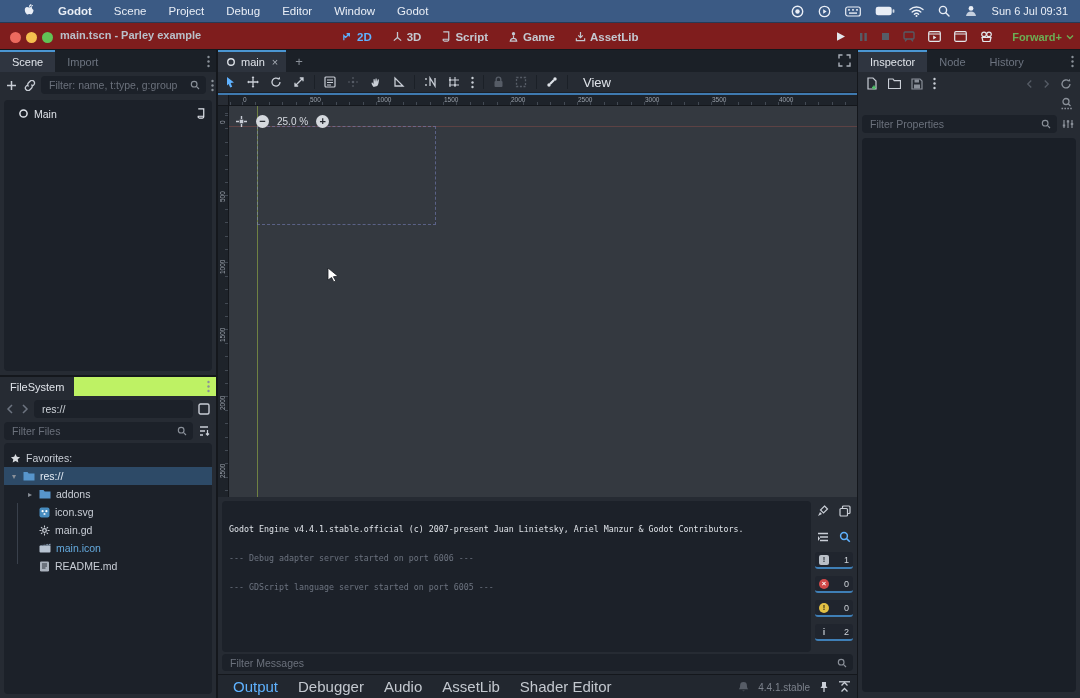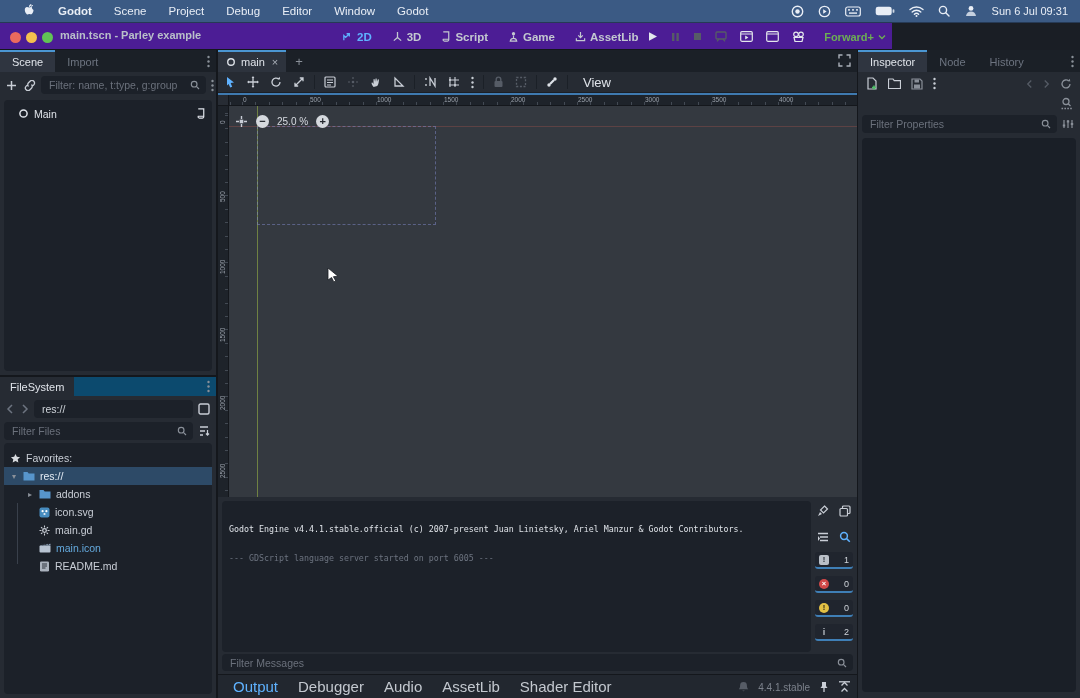--- a/index.html
+++ b/index.html
@@ -11,21 +11,21 @@
   
   .menubar{position:absolute;left:0;top:0;width:1080px;height:23px;background:#3b5a84;
     display:flex;align-items:center;padding:0 12px;gap:0;color:#e9eef6;font-size:11.5px;
     border-bottom:1px solid rgba(0,0,0,.35);}
   .menubar .mitem{padding:0 11px;cursor:default;}
   .menubar .bold{font-weight:bold;}
   .mb-right{margin-left:auto;display:flex;align-items:center;gap:14px;}
   .mb-clock{font-size:11px;}
 
   
-  .titlebar{position:absolute;left:0;top:23px;width:892px;height:27px;background:#4c1d95;
+  .titlebar{position:absolute;left:0;top:23px;width:1080px;height:27px;background:#7f1d1d;
     border-bottom:1px solid #14171c;}
   .tlight{position:absolute;top:9px;width:11px;height:11px;border-radius:50%;}
   .tl-red{left:10px;background:#ec6a5e;}
   .tl-yellow{left:26px;background:#f5bf4f;}
   .tl-green{left:42px;background:#61c455;}
   .win-title{position:absolute;left:60px;top:6px;font-size:11px;font-weight:bold;color:#b9c0c9;}
   .workspaces{position:absolute;left:336px;top:0;height:27px;display:flex;align-items:center;gap:8px;}
   .wstab{display:flex;align-items:center;gap:4px;font-size:11.5px;font-weight:bold;color:#c3c8d0;
     padding:2px 6px;border-radius:3px;cursor:pointer;}
   .wstab.active{color:#5fb2ff;}
@@ -52,21 +52,21 @@
     border-right:2px solid #14171c;}
   .scene-panel{position:absolute;left:0;top:0;width:100%;height:325px;}
   .scene-toolbar{display:flex;align-items:center;gap:3px;padding:3px 4px;height:26px;}
   .scene-tree{position:absolute;left:4px;right:4px;top:50px;bottom:4px;background:#1c2129;
     border-radius:4px;padding-top:4px;}
   .tree-row{display:flex;align-items:center;gap:5px;height:19px;padding:0 6px 0 14px;
     font-size:10.5px;color:#dfe3e9;cursor:pointer;}
   .tree-row .spacer{flex:1;}
 
   .fs-panel{position:absolute;left:0;top:325px;width:100%;bottom:0;border-top:2px solid #14171c;}
-  .fs-header{display:flex;align-items:center;height:19px;background:#0c4a6e;}
+  .fs-header{display:flex;align-items:center;height:19px;background:#bef264;}
   .fs-header .dock-tab{height:100%;padding:0 10px;}
   .fs-nav{display:flex;align-items:center;gap:3px;padding:3px 4px;height:25px;}
   .fs-filter{display:flex;align-items:center;gap:3px;padding:0 4px 3px 4px;height:22px;}
   .fs-tree{position:absolute;left:4px;right:4px;top:66px;bottom:4px;background:#1c2129;
     border-radius:4px;padding-top:6px;overflow:hidden;}
   .fs-row{display:flex;align-items:center;gap:5px;height:18px;padding:0 6px;
     font-size:10.5px;color:#c9ced6;cursor:pointer;position:relative;}
   .fs-row.selected{background:#2d4a67;color:#e6edf5;}
   .fs-row .arrow{width:8px;color:#8a9099;font-size:8px;text-align:center;}
   .fs-row.file-blue span.lbl{color:#64a9dd;}
@@ -621,20 +621,21 @@
           <svg width="12" height="14" viewBox="0 0 12 14">
               <path d="M1 0l10 8.2-4.6.5 2.4 4.3-2 .9-2.2-4.4L1 12z" fill="#fff" stroke="#1a1e25" stroke-width="0.8"></path>
             </svg>
         </span>
       </div>
     </div>
 
     <div class="output">
       <div class="log">
         <div class="ln">Godot Engine v4.4.1.stable.official (c) 2007-present Juan Linietsky, Ariel Manzur &amp; Godot Contributors.</div>
+        <div class="dim">--- Debug adapter server started on port 6006 ---</div>
         <div class="dim">--- GDScript language server started on port 6005 ---</div>
       </div>
       <div class="out-rail">
         <div class="rail-icons">
           <span class="ibtn">
               <svg width="12" height="12" viewBox="0 0 12 12">
                 <path d="M7.5 1l3 3-4 4-3-3z" fill="none" stroke="#c9ced6" stroke-width="1.2"></path>
                 <path d="M3 7l-2 4 4-2" fill="#c9ced6"></path>
               </svg>
             </span>

